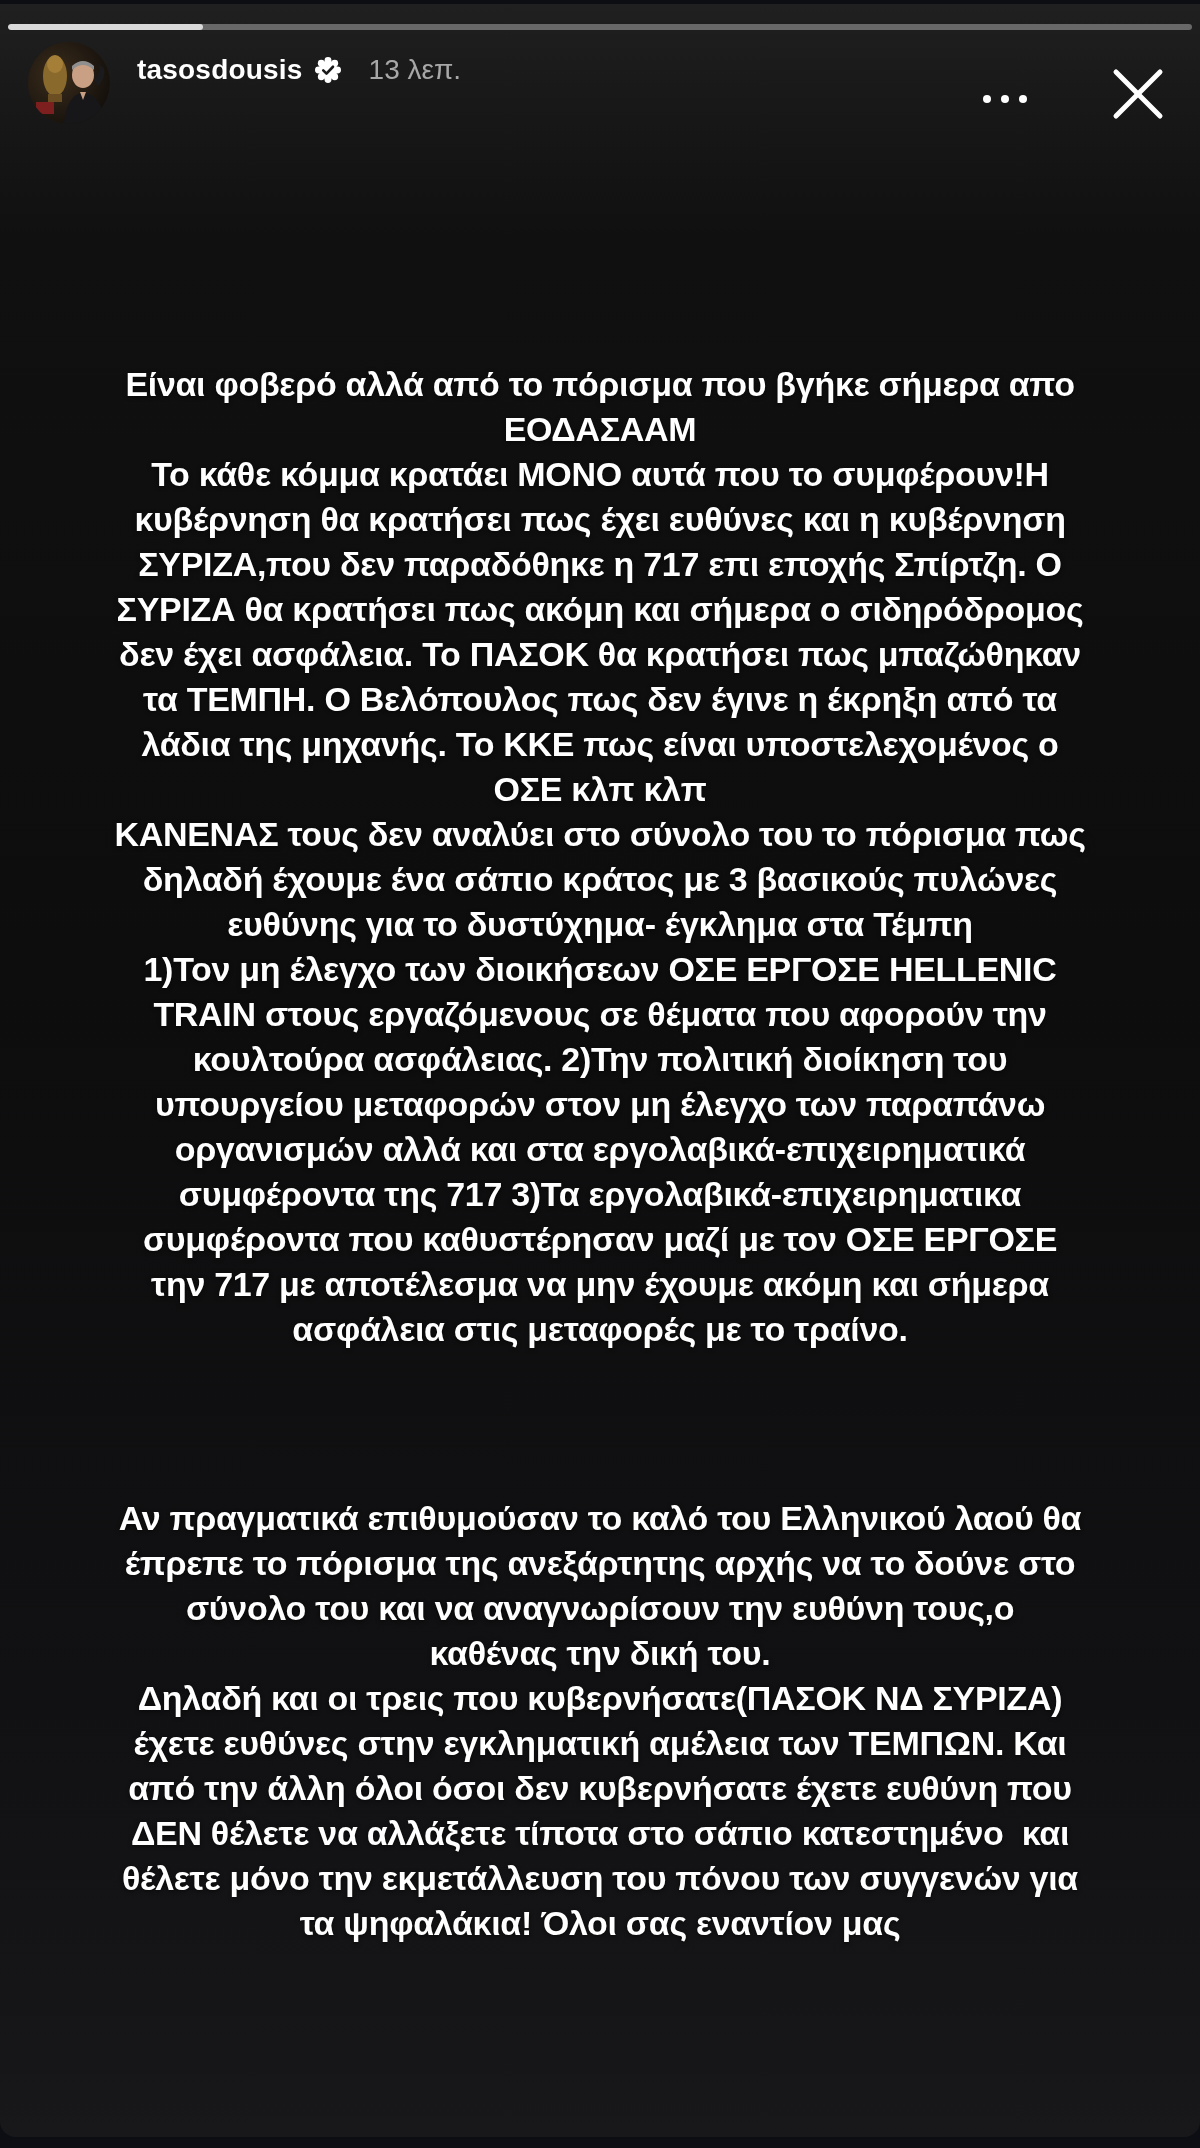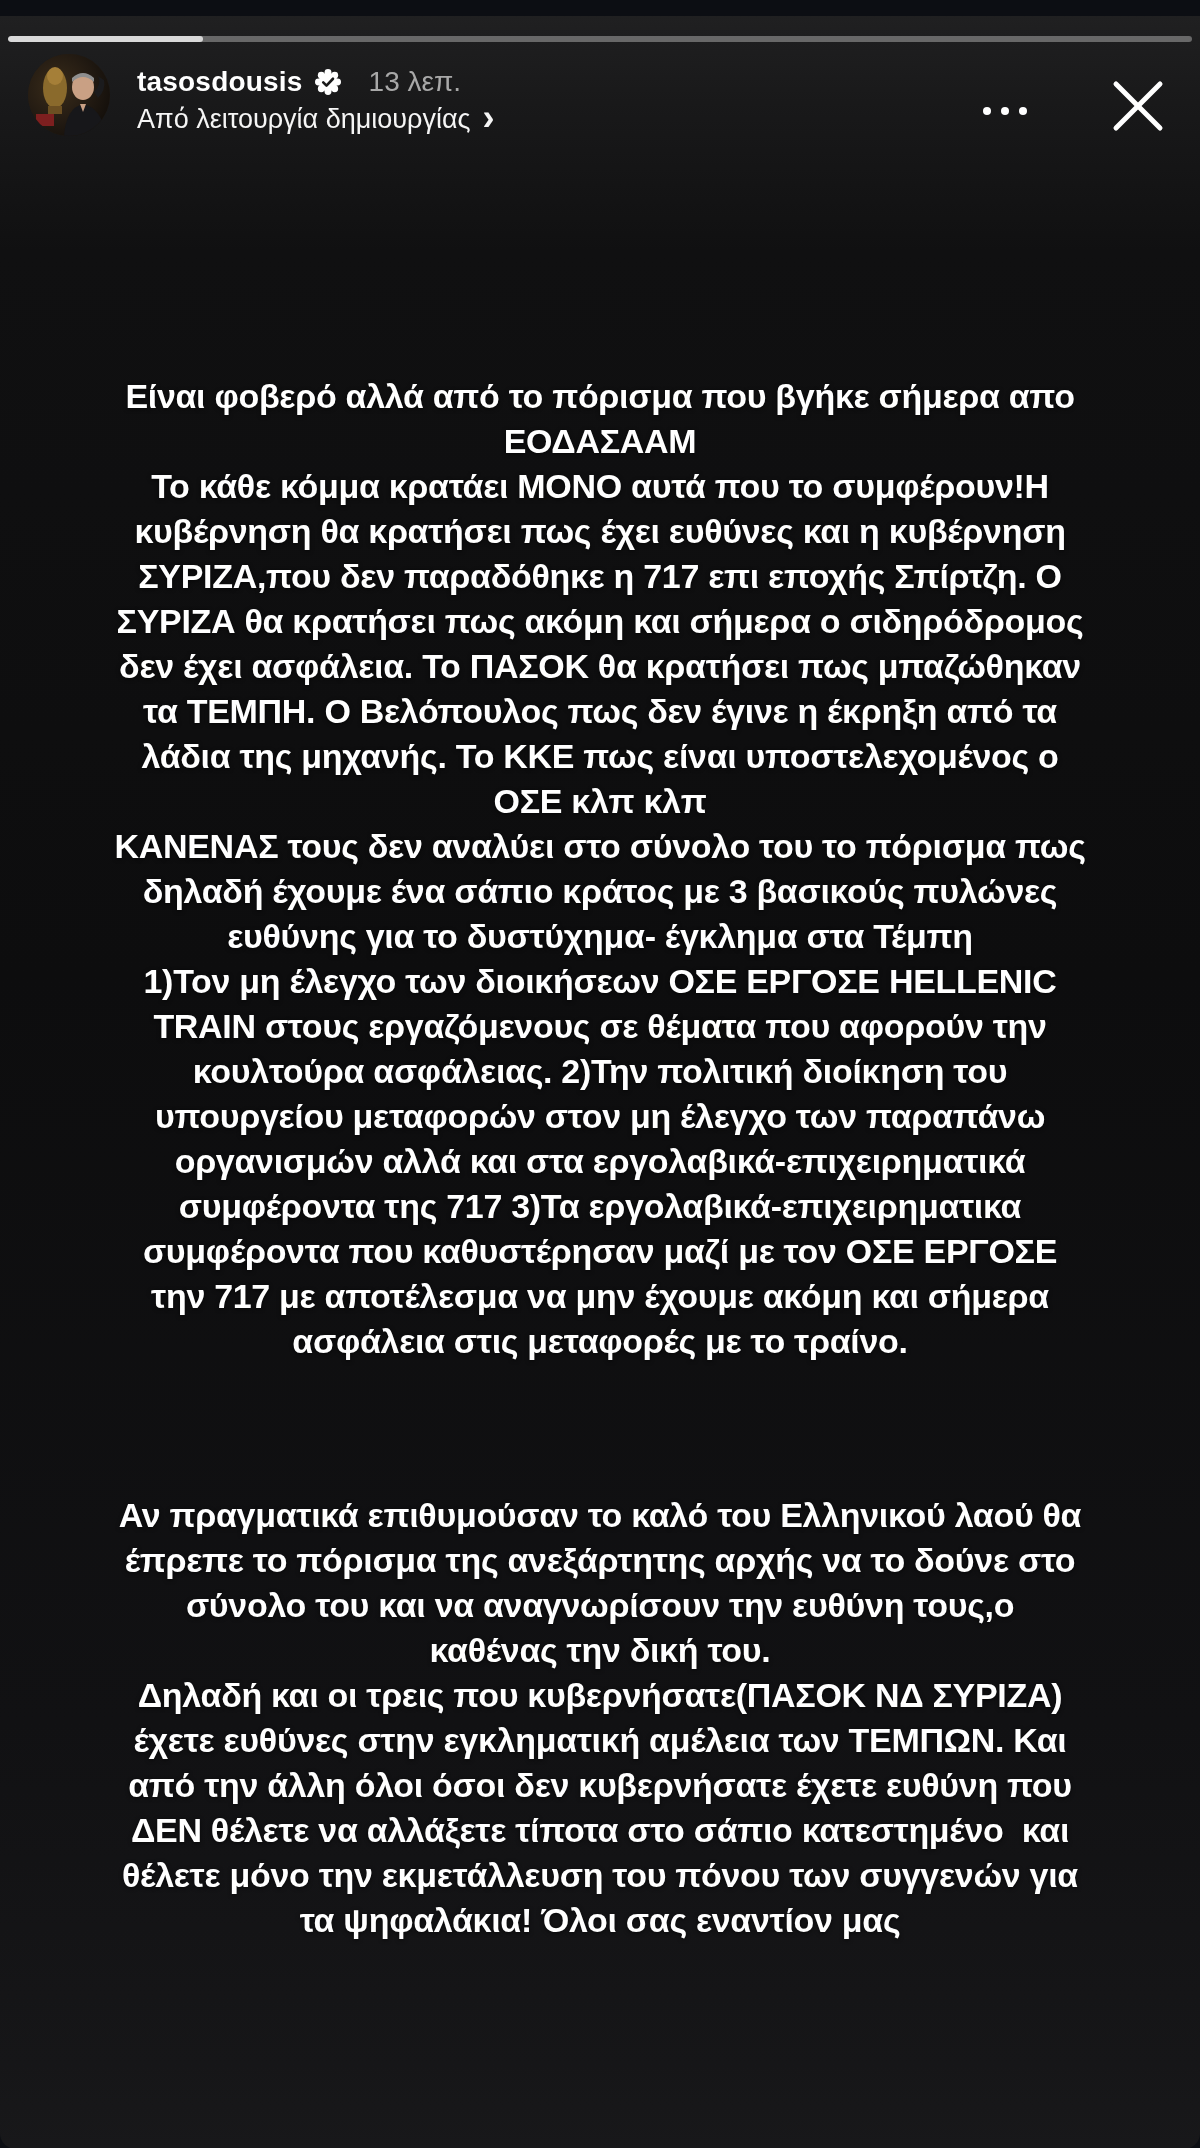--- a/index.html
+++ b/index.html
@@ -4,21 +4,21 @@
 <style>
   html, body { margin: 0; padding: 0; }
   body {
     width: 1200px; height: 2148px;
     background: #0c0e13;
     overflow: hidden;
     position: relative;
     font-family: "Liberation Sans", "DejaVu Sans", sans-serif;
   }
   .story-card {
-    position: absolute; top: 16px; left: 0;
+    position: absolute; top: 4px; left: 0;
     width: 1200px; height: 2133px;
     border-radius: 0 0 16px 16px;
     background: linear-gradient(180deg, #202021 0%, #19191a 4%, #101011 11%, #0d0d0e 45%, #111113 80%, #161618 96%, #18181a 100%);
     overflow: hidden;
   }
   
   .progress-track {
     position: absolute; top: 20px; left: 8px; right: 8px; height: 6px;
     border-radius: 3px; background: rgba(255,255,255,0.33);
     overflow: hidden;
@@ -60,21 +60,21 @@
   .story-text {
     position: absolute; top: 260px; left: 40px; right: 40px;
     text-align: center; color: #ffffff;
     font-size: 34px; font-weight: bold; line-height: 45px;
     letter-spacing: -0.3px;
     white-space: pre-wrap;
     text-shadow: 0 1px 4px rgba(0,0,0,0.65);
   }
   .story-paragraph-1 { margin: 0 0 48px 0; }
   .story-paragraph-2 { margin: 8px 0 38px 0; }
-  .story-paragraph-3 { margin: 1px; }
+  .story-paragraph-3 { margin: 16px; }
 </style>
 </head>
 <body>
 
 <div class="story-card">
 
   <div class="progress-track">
     <div class="progress-fill" style="width:16.5%"></div>
   </div>
 
@@ -119,24 +119,20 @@
           <circle cx="5.8" cy="18.2" r="3.2"></circle>
             <circle cx="18.2" cy="18.2" r="3.2"></circle>
           <circle cx="12" cy="12" r="8.6"></circle>
         </g>
         <path d="M7.6 12.4 L10.6 15.4 L16.6 9.0" fill="none" stroke="#1a1a1a" stroke-width="2.4" stroke-linecap="round" stroke-linejoin="round"></path>
       </svg>
     </span>
     <span class="timestamp">13 λεπ.</span>
   </div>
 
-  <div class="source-row">
-    <span class="source-label">Από λειτουργία δημιουργίας</span>
-    <span class="source-chevron">›</span>
-  </div>
 
   <div class="more-button">
     <span class="more-dot"></span>
     <span class="more-dot"></span>
     <span class="more-dot"></span>
   </div>
 
   <div class="close-button">
     <svg width="54" height="54" viewBox="0 0 54 54">
       <line x1="5" y1="5" x2="49" y2="49" stroke="#ffffff" stroke-width="5" stroke-linecap="round"></line>

